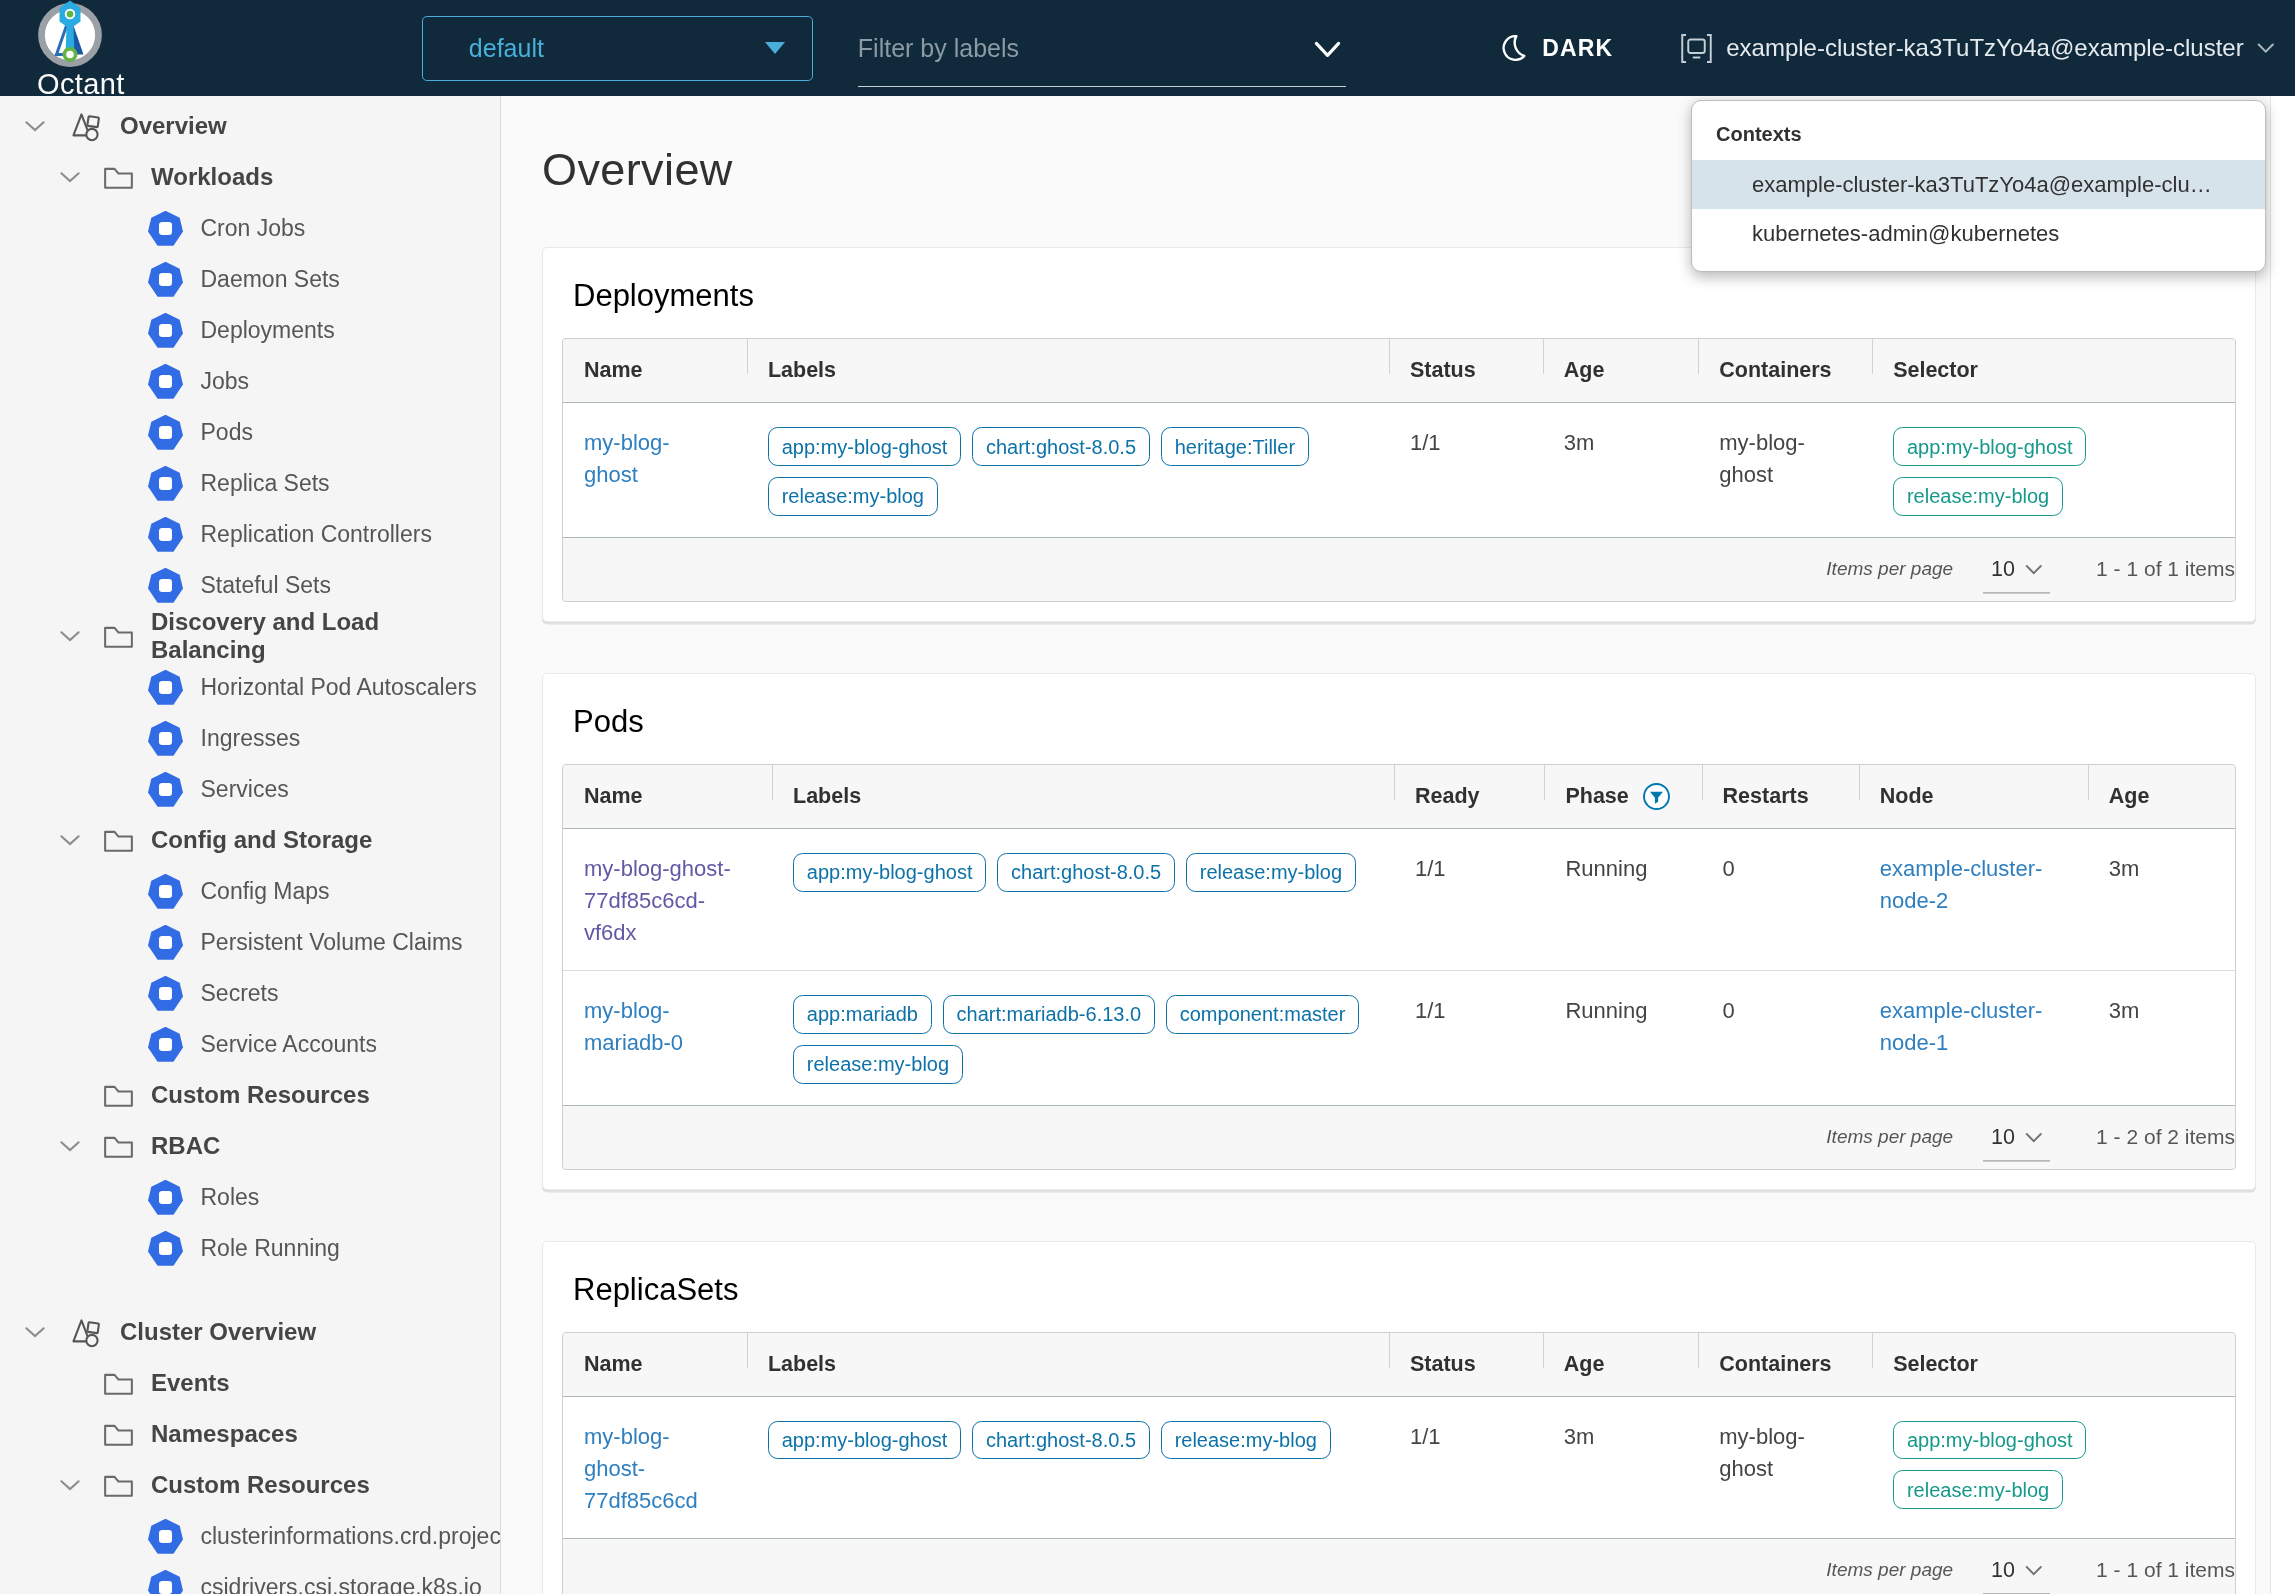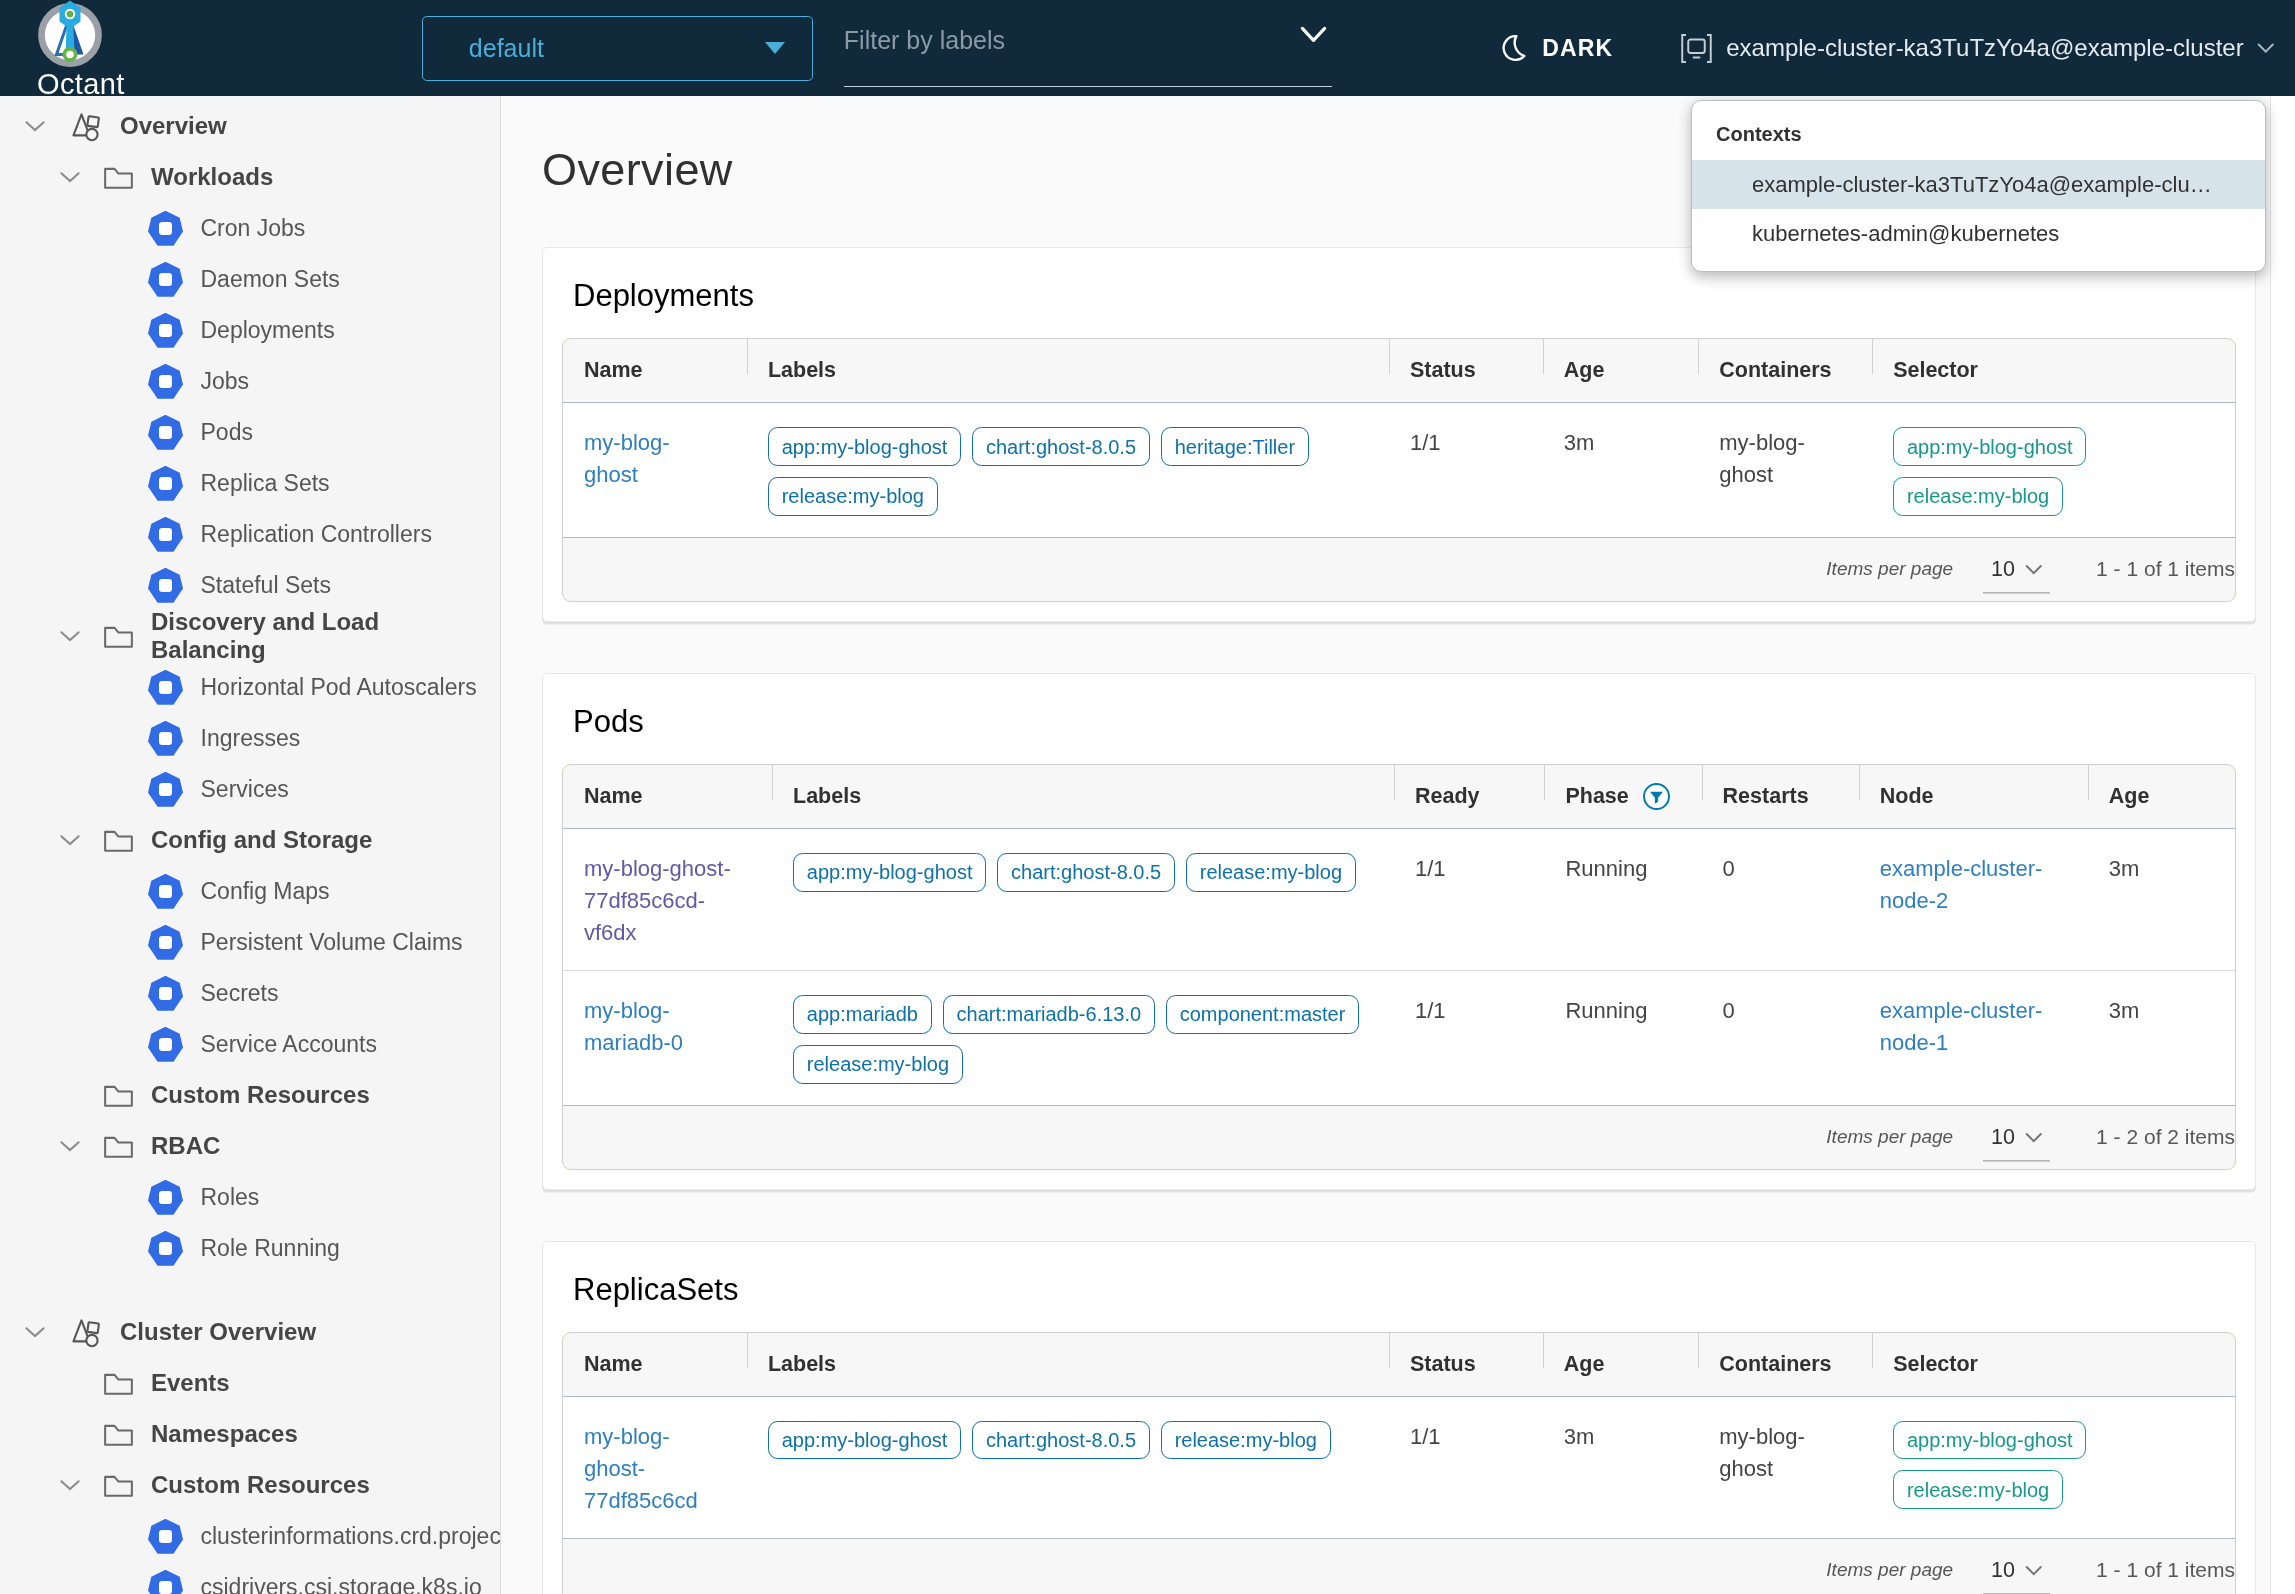--- a/index.html
+++ b/index.html
@@ -22,21 +22,21 @@
   .app{position:relative;width:2295px;height:1594px;background:var(--main-bg);overflow:hidden;}
 
   
   .topbar{position:absolute;left:0;top:0;width:2295px;height:96px;background:var(--header-bg);display:flex;align-items:center;z-index:20;}
   .logo-wrap{display:flex;align-items:center;margin-left:16px;flex-direction:column;}
   .logo-svg{width:72px;height:72px;}
   .app-title{color:#fafafa;font-size:29px;font-weight:400;letter-spacing:0.4px;margin-left:21px;}
   .ns-select{margin-left:297px;width:391px;height:65px;border:1.6px solid var(--accent);border-radius:4.8px;display:flex;align-items:center;justify-content:space-between;padding:0 27px 0 46px;cursor:pointer;}
   .ns-select .ns-value{color:var(--accent);font-size:25px;}
   .ns-caret{width:0;height:0;border-left:10.4px solid transparent;border-right:10.4px solid transparent;border-top:12px solid var(--accent);}
-  .label-filter{margin-left:31px;width:488px;height:61px;display:flex;align-items:flex-start;justify-content:space-between;border-bottom:1.6px solid #c3ced5;transform:translateY(8px);cursor:text;}
+  .label-filter{margin-left:45px;width:488px;height:61px;display:flex;align-items:center;justify-content:space-between;border-bottom:1.6px solid #c3ced5;transform:translateY(8px);cursor:text;}
   .label-filter .ph{color:#8b9aa3;font-size:25px;padding-bottom:14.3px;}
   .chev-white{width:27px;height:17.5px;margin:0 4.8px 11px 0;}
   .flex-sp{flex:1;}
   .dark-toggle{display:flex;align-items:center;gap:12.8px;margin-right:67px;cursor:pointer;}
   .dark-toggle .lbl{color:#ffffff;font-size:23px;font-weight:700;letter-spacing:1.2px;}
   .ctx-chip{display:flex;align-items:center;gap:12.8px;margin-right:21px;cursor:pointer;}
   .ctx-chip .ctx-text{color:#e4eaee;font-size:24px;}
   .chev-sm{width:17.5px;height:11px;opacity:.85;}
 
   
@@ -63,21 +63,21 @@
   .k8s-icon::after{content:"";position:absolute;left:31%;top:31%;right:31%;bottom:31%;background:#fff;border-radius:3.2px;}
   .oicon{width:37px;height:37px;flex:0 0 37px;}
   .ficon{width:33px;height:33px;flex:0 0 33px;}
 
   
   .main{position:absolute;left:501px;top:96px;width:1769px;height:1498px;background:var(--main-bg);overflow:hidden;padding-left:41px;}
   .page-title{margin-top:48px;font-size:45px;font-weight:300;color:var(--text);letter-spacing:0.4px;}
   .card{width:1714px;background:var(--card-bg);border:0.8px solid #e8e8e8;border-radius:4.8px;box-shadow:0 2.4px 0 rgba(0,0,0,.10);margin-top:51px;padding:27px 19px 19px 19px;}
   .card:first-of-type{margin-top:51px;}
   .card-title{font-size:31px;font-weight:400;color:#000;margin:3.2px 0 24px 11px;}
-  .tbl{border:0.8px solid #cfcfcf;border-radius:9px;overflow:hidden;background:#fde047;}
+  .tbl{border:0.8px solid #cfcfcf;border-radius:4px;overflow:hidden;background:#fde047;}
   .thead{display:grid;background:#f7f7f7;height:64px;align-items:center;border-bottom:1.6px solid var(--hdr-sep);}
   .th{position:relative;font-size:21.5px;font-weight:700;color:var(--text);padding-left:21px;display:flex;align-items:center;height:100%;}
   .th+.th::before{content:"";position:absolute;left:0;top:0;height:56%;width:0.8px;background:#d2d2d2;}
   .funnel{width:29px;height:29px;margin-left:12.8px;}
   .trow{display:grid;background:#fff;padding:24px 0 21px 0;}
   .trow+.trow{border-top:1.6px solid #dcdcdc;}
   .td{font-size:22px;color:#444;padding-left:21px;padding-right:22px;line-height:32px;overflow-wrap:break-word;}
   .td a{text-decoration:none;font-size:22px;}
   .td a.lnk{color:var(--link);}
   .td a.visited{color:var(--visited);}

